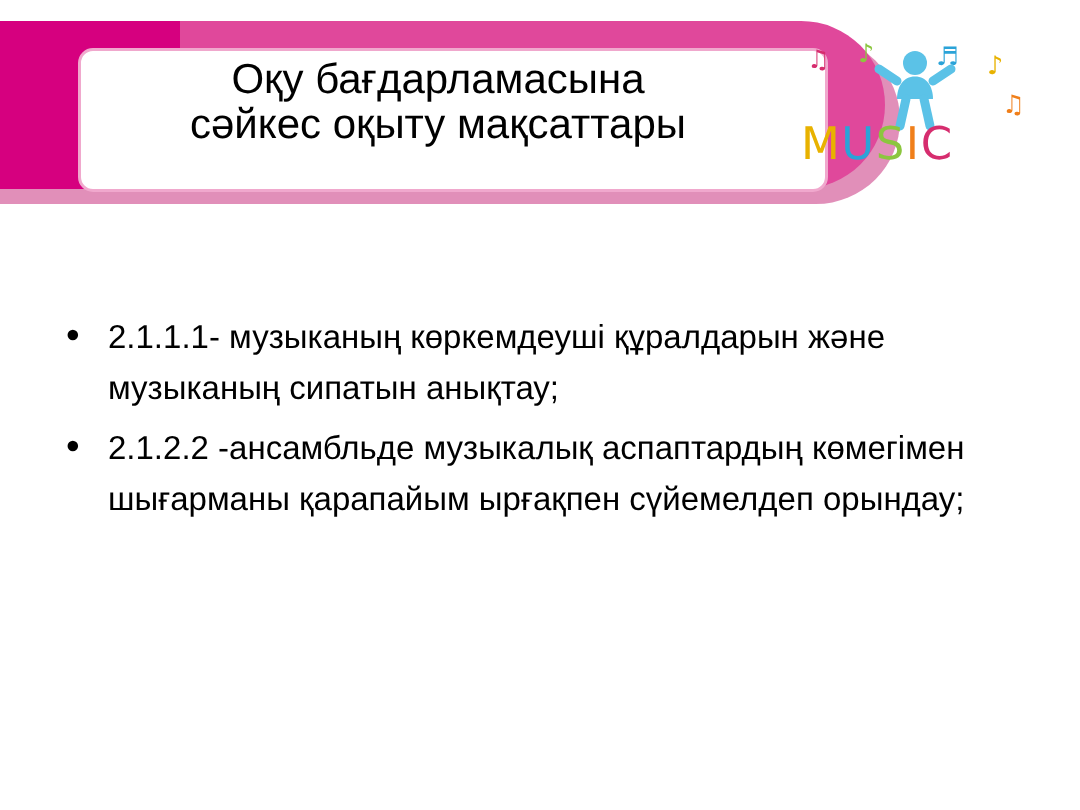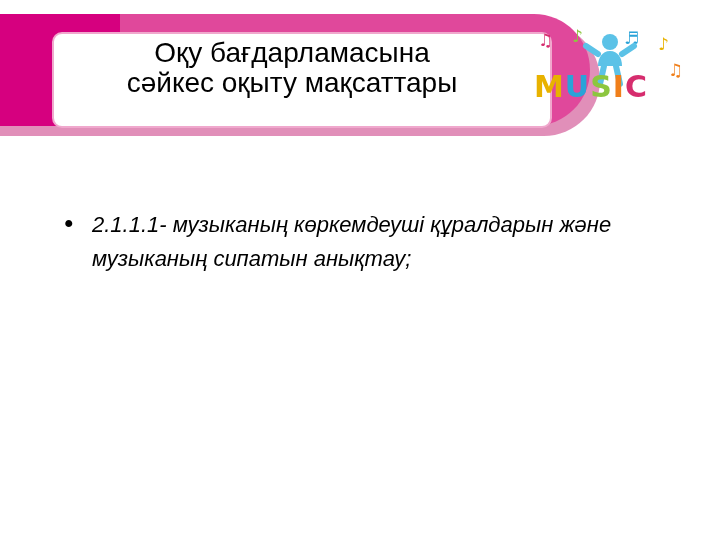--- a/index.html
+++ b/index.html
@@ -81,46 +81,45 @@
   .music-logo {
     position: absolute;
     left: 528px;
     top: 28px;
     width: 164px;
     height: 80px;
   }
   .music-word {
     position: absolute;
     left: 6px;
-    top: 44px;
+    top: 54px;
     font-family: "DejaVu Sans", sans-serif;
-    font-weight: bold;
+    font-weight: normal;
     font-size: 30px;
     letter-spacing: 1px;
     line-height: 30px;
   }
   .music-word span:nth-child(1) { color: #e8b200; }
   .music-word span:nth-child(2) { color: #2aa3d8; }
   .music-word span:nth-child(3) { color: #8cc63f; }
   .music-word span:nth-child(4) { color: #f07f1a; }
   .music-word span:nth-child(5) { color: #d62d6e; }
   .note {
     position: absolute;
     font-family: "DejaVu Sans", sans-serif;
     font-size: 17px;
     line-height: 17px;
   }
 
   
   .body-text {
     position: absolute;
-    left: 48px;
+    left: 28px;
     top: 208px;
     width: 650px;
-    font-style: italic;
   }
   ul.bullets {
     margin: 0;
     padding: 0;
     list-style: none;
   }
   ul.bullets > li {
     position: relative;
     padding-left: 44px;
     margin-bottom: 6px;
@@ -167,14 +166,15 @@
   </svg>
 
   <div class="music-word">
     <span>M</span><span>U</span><span>S</span><span>I</span><span>C</span>
   </div>
 </div>
 
 <div class="body-text">
   <ul class="bullets">
     <li>2.1.1.1- музыканың көркемдеуші құралдарын және музыканың сипатын анықтау;</li>
+    <li>2.1.2.2 -ансамбльде музыкалық аспаптардың көмегімен шығарманы қарапайым ырғақпен сүйемелдеп орындау;</li>
   </ul>
 </div>
 
 </body></html>

